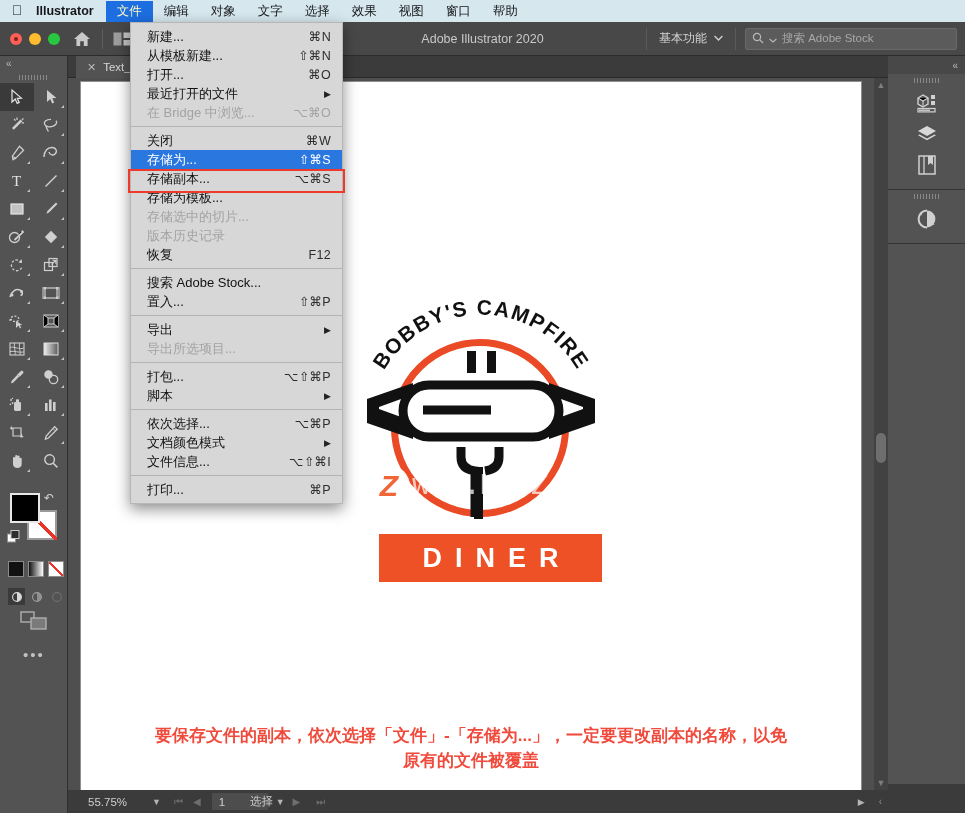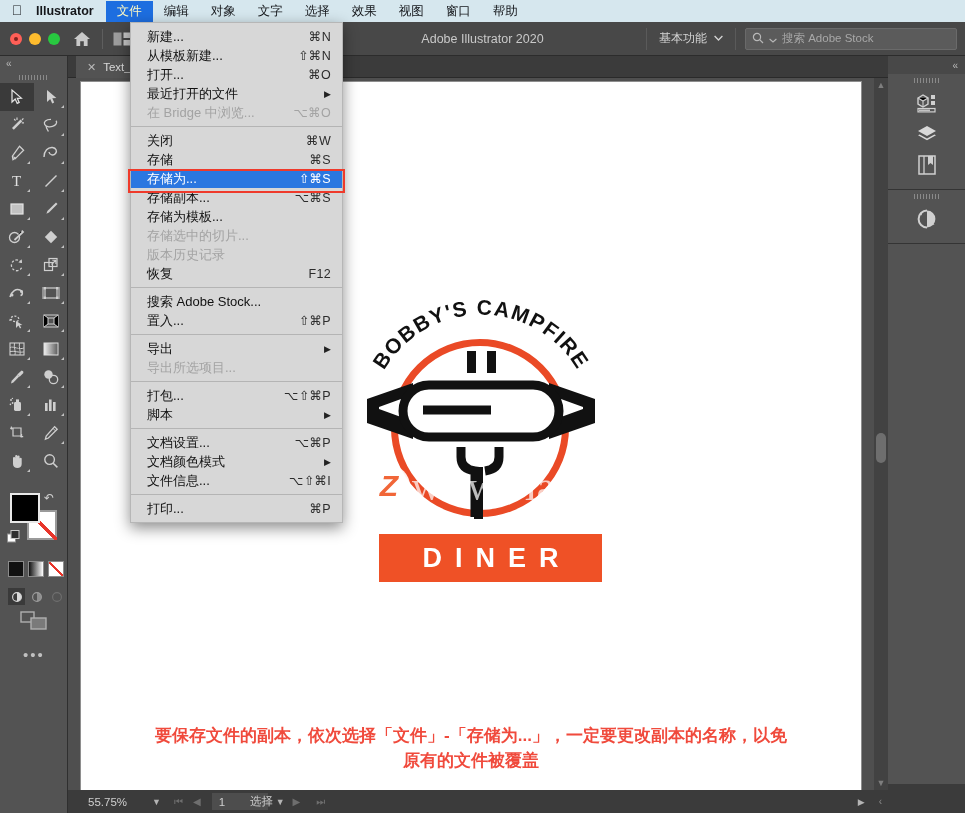--- a/index.html
+++ b/index.html
@@ -128,22 +128,22 @@
   .dinerbar span { color:#fff; font-weight:bold; font-size:27px; letter-spacing:13px;
      padding-left:13px; font-family:"Liberation Sans", sans-serif; }
 
   
   .watermark { position:absolute; left:300px; top:378px; width:370px; height:60px;
      display:flex; align-items:center; pointer-events:none; }
   .wm-badge { width:42px; height:42px; border-radius:50%; background:#fff;
      display:flex; align-items:center; justify-content:center;
      color:#f05a28; font-weight:bold; font-size:30px; font-style:italic;
      opacity:.92; flex:none; }
-  .wm-text { color:#ffffff; opacity:.72; font-size:40px; margin-left:2px;
-     font-family:Liberation Serif, serif; letter-spacing:-1px; }
+  .wm-text { color:#ffffff; opacity:.72; font-size:30px; margin-left:2px;
+     font-family:Liberation Mono, monospace; letter-spacing:-1px; }
 
   
   .caption {
     position:absolute; left:68px; top:724px; width:806px;
     text-align:center; line-height:1.45;
     color:#f04a3c; font-weight:bold; font-size:17px;
     text-shadow: 1.6px 1.6px 0 #ffffff, -1.6px 1.6px 0 #ffffff,
                  1.6px -1.6px 0 #ffffff, -1.6px -1.6px 0 #ffffff,
                  0 2px 0 #ffffff, 0 -2px 0 #ffffff, 2px 0 0 #ffffff, -2px 0 0 #ffffff;
     pointer-events:none;
@@ -685,24 +685,20 @@
       </div>
       <div class="mrow dim">
         <div class="lbl">在 Bridge 中浏览...</div>
         <div class="key">⌥⌘O</div>
       </div>
       <div class="msep"></div>
       <div class="mrow">
         <div class="lbl">关闭</div>
         <div class="key">⌘W</div>
       </div>
-      <div class="mrow">
-        <div class="lbl">存储</div>
-        <div class="key">⌘S</div>
-      </div>
       <div class="mrow hl">
         <div class="lbl">存储为...</div>
         <div class="key">⇧⌘S</div>
       </div>
       <div class="mrow">
         <div class="lbl">存储副本...</div>
         <div class="key">⌥⌘S</div>
       </div>
       <div class="mrow">
         <div class="lbl">存储为模板...</div>
@@ -737,21 +733,21 @@
       <div class="mrow">
         <div class="lbl">打包...</div>
         <div class="key">⌥⇧⌘P</div>
       </div>
       <div class="mrow">
         <div class="lbl">脚本</div>
         <div class="sub">▶</div>
       </div>
       <div class="msep"></div>
       <div class="mrow">
-        <div class="lbl">文档设置...</div>
+        <div class="lbl">依次选择...</div>
         <div class="key">⌥⌘P</div>
       </div>
       <div class="mrow">
         <div class="lbl">文档颜色模式</div>
         <div class="sub">▶</div>
       </div>
       <div class="mrow">
         <div class="lbl">文件信息...</div>
         <div class="key">⌥⇧⌘I</div>
       </div>

